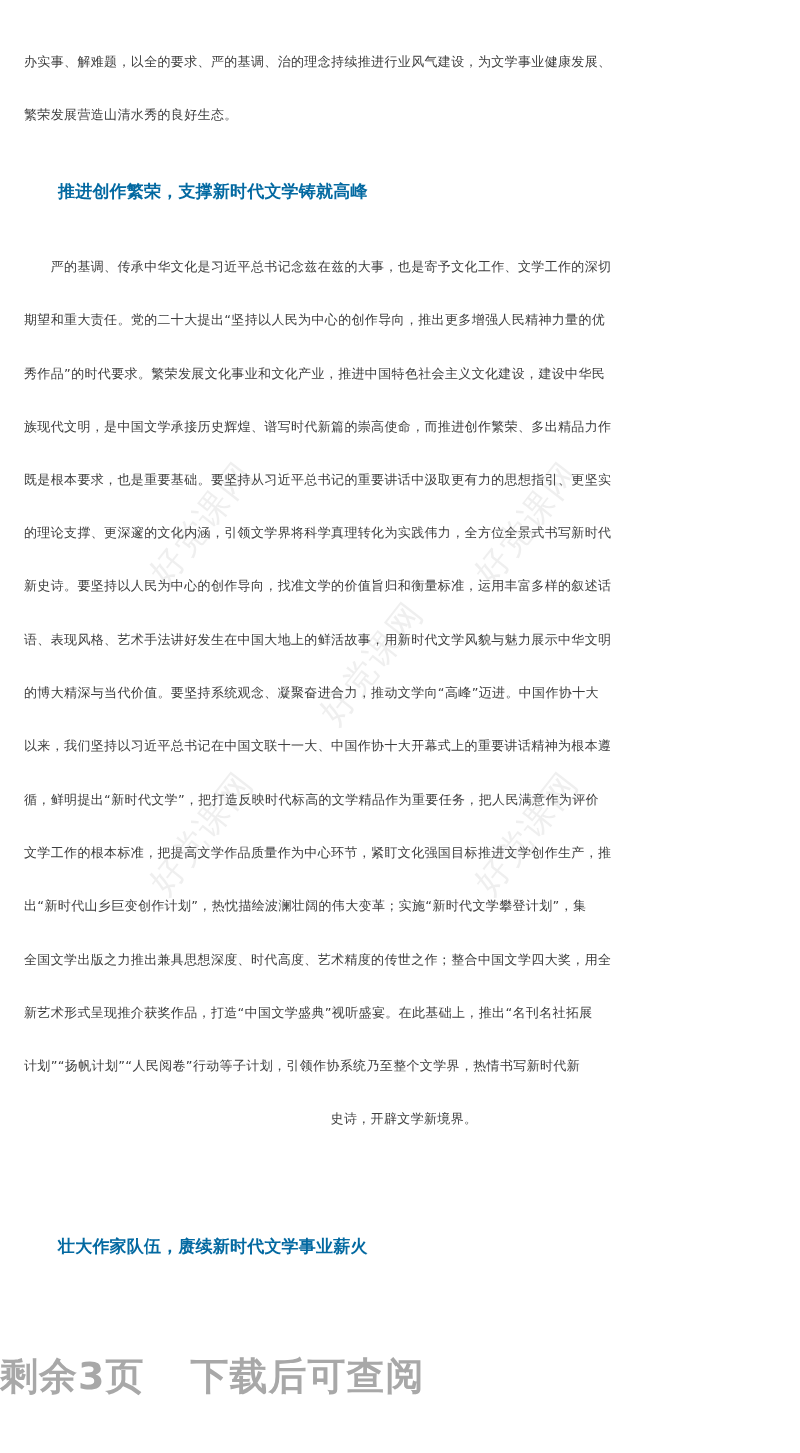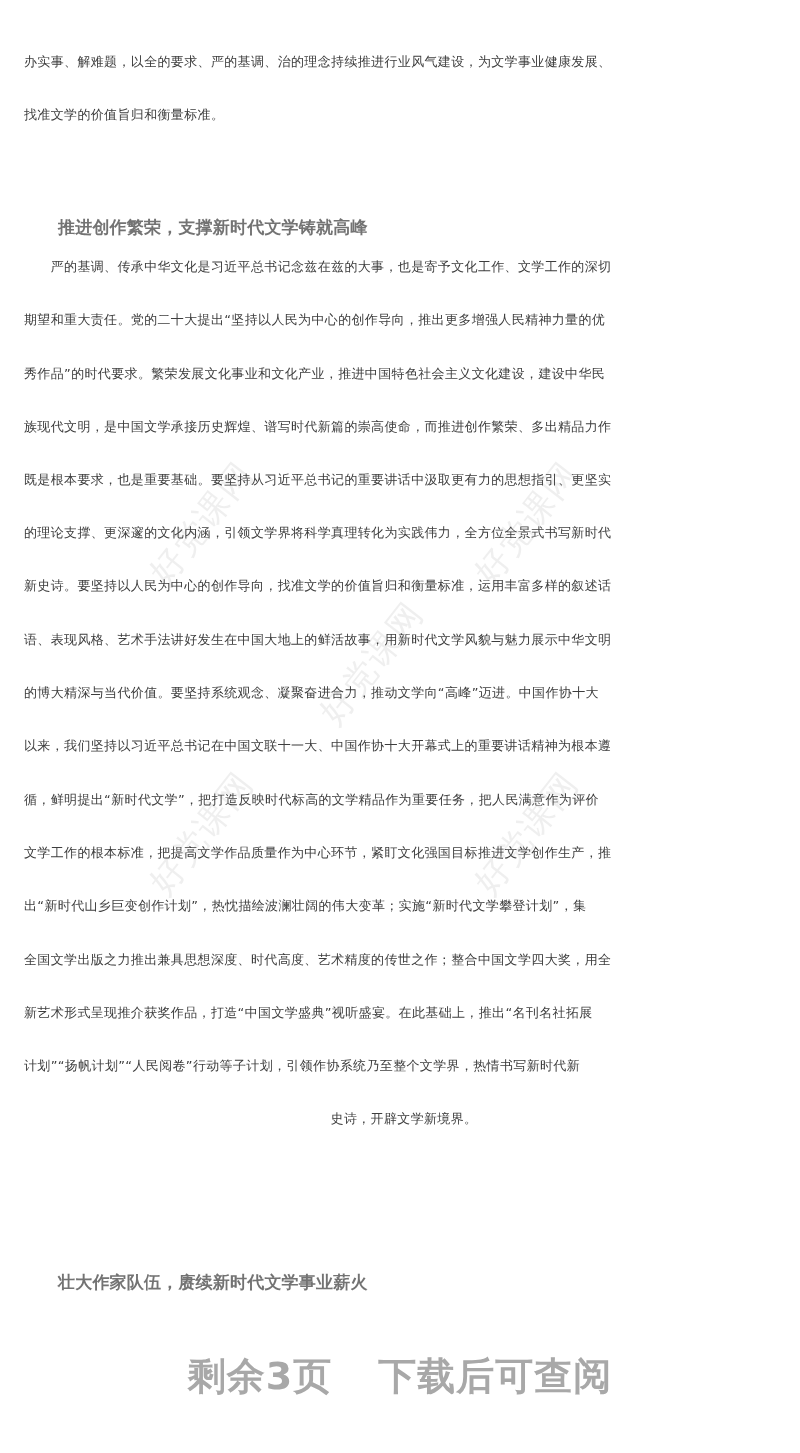--- a/index.html
+++ b/index.html
@@ -30,43 +30,41 @@
     white-space: nowrap;
     letter-spacing: 0.35px;
     color: #3d3d3d;
   }
   .heading {
     position: absolute;
     left: 58px;
     font-size: 17px;
     line-height: 24px;
     font-weight: bold;
-    color: #737373;
+    color: #0369a1;
     white-space: nowrap;
     letter-spacing: 0.2px;
-    margin-top: 36px;
   }
   .watermark {
     position: absolute;
     font-size: 34px;
     color: rgba(180, 180, 180, 0.22);
     transform: rotate(-52deg);
     transform-origin: center center;
     white-space: nowrap;
     letter-spacing: 2px;
     pointer-events: none;
     font-weight: normal;
   }
   .banner {
     position: absolute;
     left: 0;
     top: 1350px;
     width: 800px;
     height: 52px;
-    text-align: center;
     font-size: 38px;
     line-height: 52px;
     font-weight: bold;
     color: #a8a8a8;
     letter-spacing: 1px;
   }
   .banner .gap {
     display: inline-block;
     width: 46px;
   }
@@ -76,21 +74,21 @@
 
 <div class="page">
 
   <div class="watermark" style="left:130px; top:500px;">好党课网</div>
   <div class="watermark" style="left:455px; top:500px;">好党课网</div>
   <div class="watermark" style="left:300px; top:640px;">好党课网</div>
   <div class="watermark" style="left:130px; top:810px;">好党课网</div>
   <div class="watermark" style="left:455px; top:810px;">好党课网</div>
 
   <div class="line" style="top:50px;">办实事、解难题，以全的要求、严的基调、治的理念持续推进行业风气建设，为文学事业健康发展、</div>
-  <div class="line" style="top:103px;">找准文学的价值旨归和衡量标准。</div>
+  <div class="line" style="top:103px;">繁荣发展营造山清水秀的良好生态。</div>
 
   <div class="heading" style="top:179px;">推进创作繁荣，支撑新时代文学铸就高峰</div>
 
   <div class="line" style="top:255px;">　　严的基调、传承中华文化是习近平总书记念兹在兹的大事，也是寄予文化工作、文学工作的深切</div>
   <div class="line" style="top:308px;">期望和重大责任。党的二十大提出“坚持以人民为中心的创作导向，推出更多增强人民精神力量的优</div>
   <div class="line" style="top:362px;">秀作品”的时代要求。繁荣发展文化事业和文化产业，推进中国特色社会主义文化建设，建设中华民</div>
   <div class="line" style="top:415px;">族现代文明，是中国文学承接历史辉煌、谱写时代新篇的崇高使命，而推进创作繁荣、多出精品力作</div>
   <div class="line" style="top:468px;">既是根本要求，也是重要基础。要坚持从习近平总书记的重要讲话中汲取更有力的思想指引、更坚实</div>
   <div class="line" style="top:521px;">的理论支撑、更深邃的文化内涵，引领文学界将科学真理转化为实践伟力，全方位全景式书写新时代</div>
   <div class="line" style="top:628px;">语、表现风格、艺术手法讲好发生在中国大地上的鲜活故事，用新时代文学风貌与魅力展示中华文明</div>

